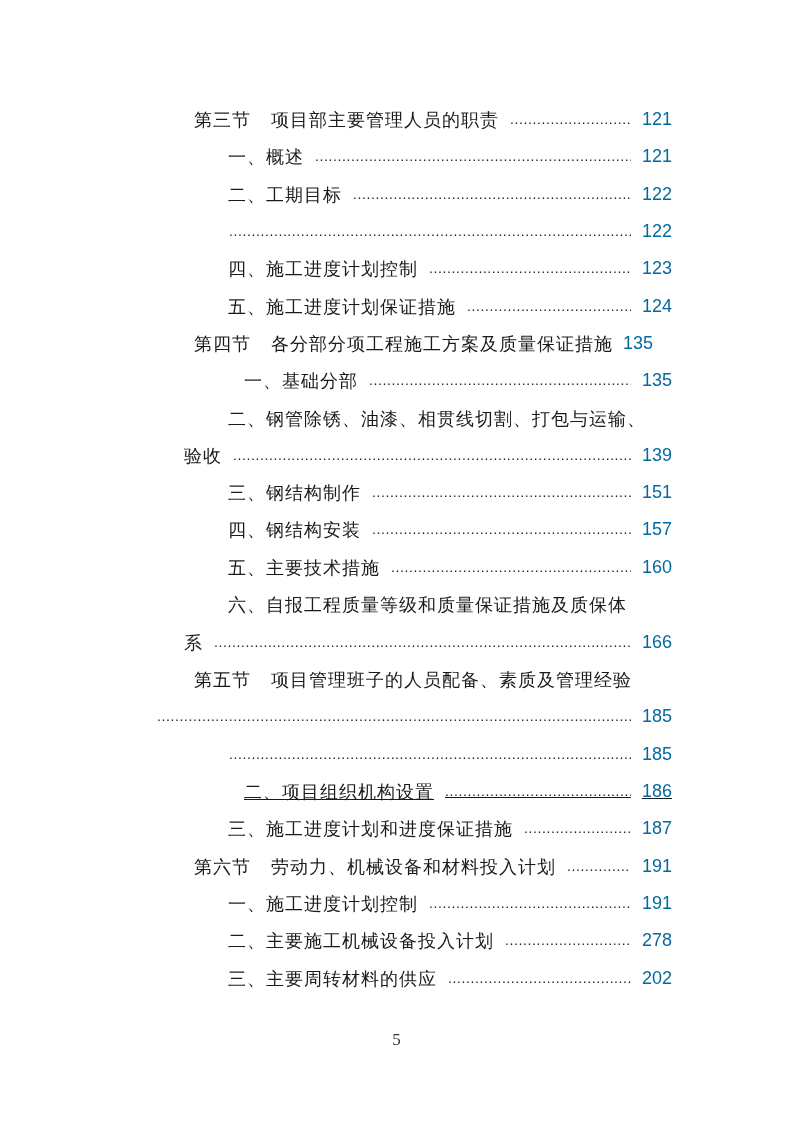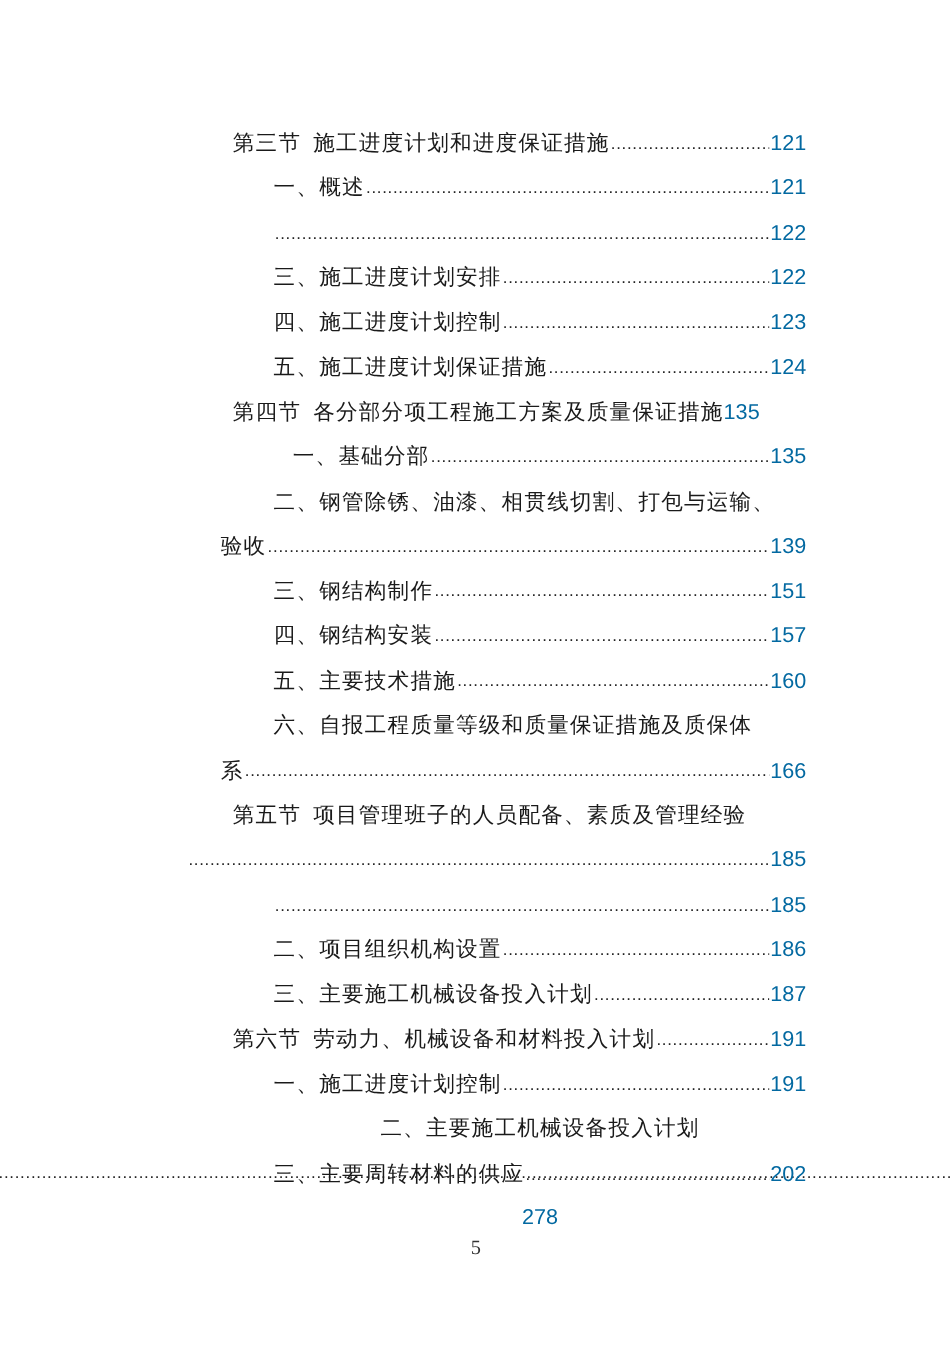--- a/index.html
+++ b/index.html
@@ -1,62 +1,62 @@
 <!DOCTYPE html>
 <html><head>
 <meta charset="utf-8">
 <style>
   html, body { margin: 0; padding: 0; background: #ffffff; }
   body { width: 793px; height: 1122px; position: relative; overflow: hidden;
          font-family: "DejaVu Serif", "Liberation Serif", serif; color: #1a1a1a; }
   .toc { position: absolute; left: 0; top: 0; width: 793px; }
   .line { position: absolute; left: 0; width: 793px; height: 37px; font-size: 18px; line-height: 37px; }
-  .row { position: absolute; display: flex; align-items: center; white-space: nowrap; }
+  .row { position: absolute; display: flex; align-items: flex-start; white-space: nowrap; gap: 10px; }
   .label { flex: 0 0 auto; letter-spacing: 1px; }
   .section-prefix { margin-right: 10px; }
   .dots { flex: 1 1 auto; overflow: hidden; white-space: nowrap; margin: 0 1px;
           font-family: "Liberation Sans", sans-serif; font-size: 14px; letter-spacing: 0.6px; color: #222; }
   .dots::before { content: "....................................................................................................................................................................................................................................."; }
   .page { flex: 0 0 auto; font-family: "Liberation Sans", sans-serif; font-size: 18px; color: #0369a1; }
   .plain { position: absolute; white-space: nowrap; letter-spacing: 1px; }
   .page-number { position: absolute; left: 0; width: 793px; top: 1030px; text-align: center;
                  font-size: 17px; font-family: "Liberation Serif", serif; color: #333; }
 </style>
 </head>
 <body>
 
 <div class="toc">
 
   <div class="line" style="top:101px">
     <div class="row" style="left:194px; right:121px;">
       <span class="label section-prefix">第三节</span>
-      <span class="label">施工进度计划和进度保证措施</span>
+      <span class="label">项目部主要管理人员的职责</span>
       <span class="dots"></span>
       <span class="page">121</span>
     </div>
   </div>
 
   <div class="line" style="top:138px">
     <div class="row" style="left:228px; right:121px;">
       <span class="label">一、概述</span>
       <span class="dots"></span>
       <span class="page">121</span>
     </div>
   </div>
 
   <div class="line" style="top:176px">
     <div class="row" style="left:228px; right:121px;">
+      <span class="label">二、工期目标</span>
       <span class="dots"></span>
       <span class="page">122</span>
     </div>
   </div>
 
   <div class="line" style="top:213px">
     <div class="row" style="left:228px; right:121px;">
-      <span class="label">三、施工进度计划安排</span>
       <span class="dots"></span>
       <span class="page">122</span>
     </div>
   </div>
 
   <div class="line" style="top:250px">
     <div class="row" style="left:228px; right:121px;">
       <span class="label">四、施工进度计划控制</span>
       <span class="dots"></span>
       <span class="page">123</span>
@@ -147,30 +147,30 @@
   </div>
 
   <div class="line" style="top:736px">
     <div class="row" style="left:228px; right:121px;">
       <span class="dots"></span>
       <span class="page">185</span>
     </div>
   </div>
 
   <div class="line" style="top:773px">
-    <div class="row" style="left:228px; right:121px;">
+    <div class="row" style="left:244px; right:121px;text-decoration:underline;">
       <span class="label">二、项目组织机构设置</span>
       <span class="dots"></span>
       <span class="page">186</span>
     </div>
   </div>
 
   <div class="line" style="top:810px">
     <div class="row" style="left:228px; right:121px;">
-      <span class="label">三、主要施工机械设备投入计划</span>
+      <span class="label">三、施工进度计划和进度保证措施</span>
       <span class="dots"></span>
       <span class="page">187</span>
     </div>
   </div>
 
   <div class="line" style="top:848px">
     <div class="row" style="left:194px; right:121px;">
       <span class="label section-prefix">第六节</span>
       <span class="label">劳动力、机械设备和材料投入计划</span>
       <span class="dots"></span>
@@ -180,21 +180,21 @@
 
   <div class="line" style="top:885px">
     <div class="row" style="left:228px; right:121px;">
       <span class="label">一、施工进度计划控制</span>
       <span class="dots"></span>
       <span class="page">191</span>
     </div>
   </div>
 
   <div class="line" style="top:922px">
-    <div class="row" style="left:228px; right:121px;flex-direction:column;">
+    <div class="row" style="left:228px; right:121px;">
       <span class="label">二、主要施工机械设备投入计划</span>
       <span class="dots"></span>
       <span class="page">278</span>
     </div>
   </div>
 
   <div class="line" style="top:960px">
     <div class="row" style="left:228px; right:121px;">
       <span class="label">三、主要周转材料的供应</span>
       <span class="dots"></span>

